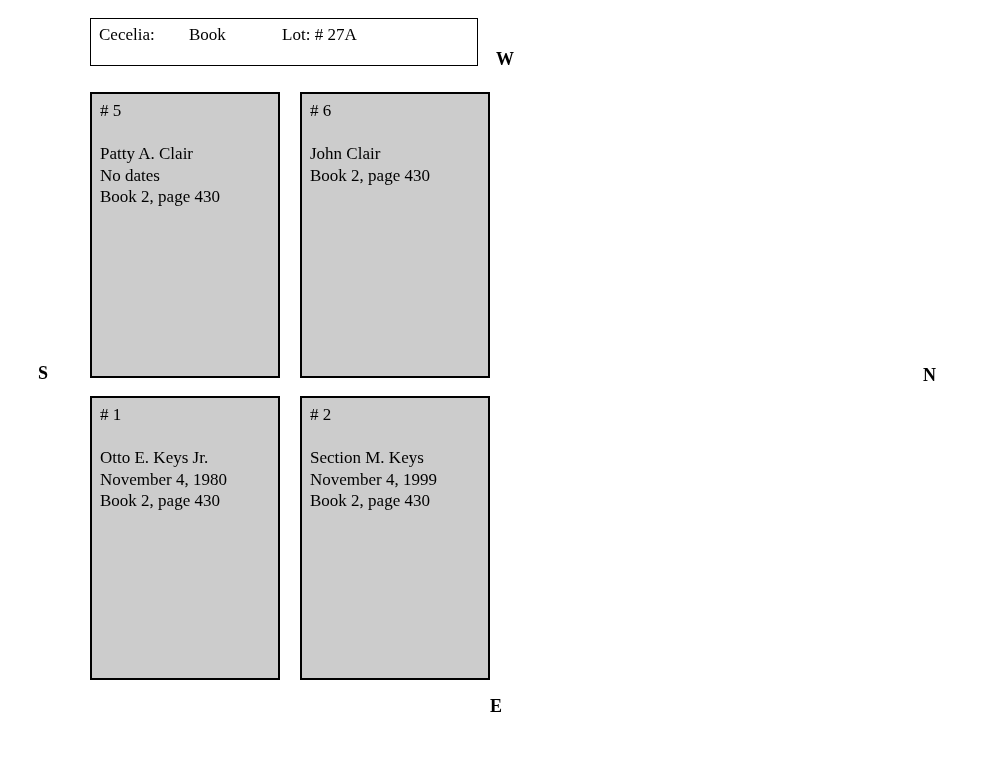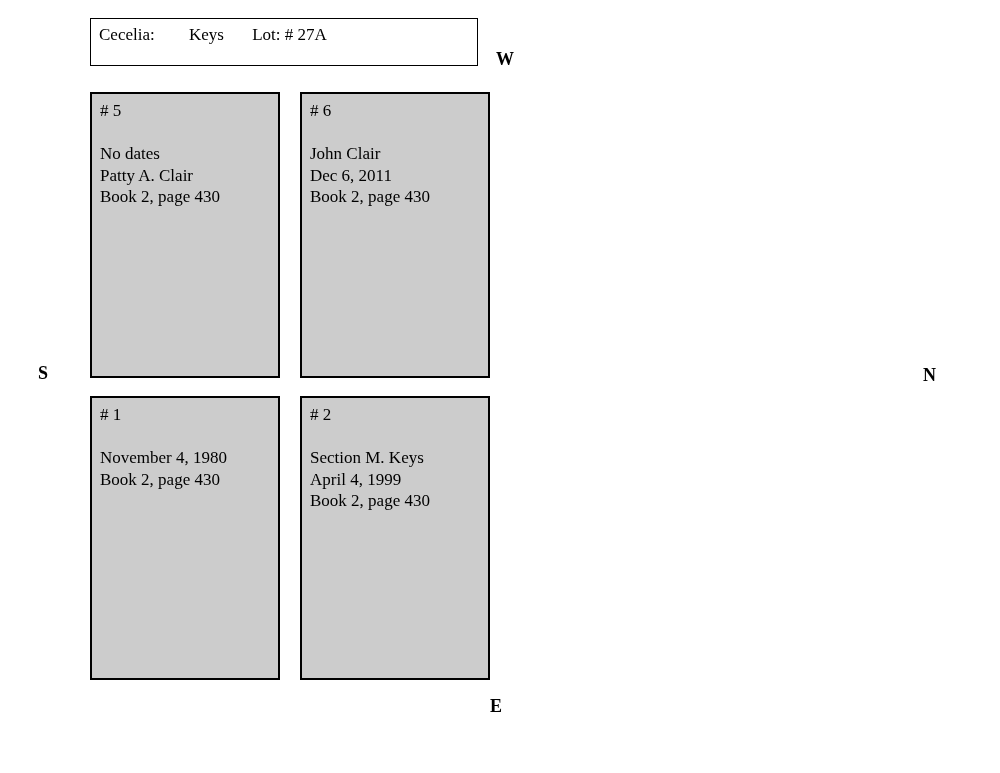--- a/index.html
+++ b/index.html
@@ -24,21 +24,21 @@
       height: 48px;
       border: 1.5px solid #000000;
       box-sizing: border-box;
       background: #ffffff;
       font-size: 17px;
       color: #000000;
       padding: 6px 0 0 8px;
       white-space: nowrap;
     }
     .header-box .section-value { margin-left: 30px; }
-    .header-box .lot-label     { margin-left: 24px; }
+    .header-box .lot-label     { margin-left: 52px; }
     .header-box .lot-value     { }
     
     .compass {
       position: absolute;
       font-weight: bold;
       font-size: 18px;
       color: #000000;
     }
     .compass-w { left: 496px; top: 49px; }
     .compass-s { left: 38px;  top: 363px; }
@@ -67,58 +67,58 @@
       line-height: 21.5px;
     }
   </style>
 </head>
 <body>
 
 <div class="canvas">
 
   <div class="header-box">
     <span class="section-label">Cecelia:</span>
-    <span class="section-value">Keys</span>
+    <span class="section-value">Book</span>
     <span class="lot-label">Lot: #</span>
     <span class="lot-value">27A</span>
   </div>
 
   <div class="compass compass-w">W</div>
   <div class="compass compass-s">S</div>
   <div class="compass compass-n">N</div>
   <div class="compass compass-e">E</div>
 
   <div class="plot plot-5">
     <div class="plot-number"># 5</div>
     <div class="plot-details">
+      <div>Patty A. Clair</div>
       <div>No dates</div>
-      <div>Patty A. Clair</div>
       <div>Book 2, page 430</div>
     </div>
   </div>
 
   <div class="plot plot-6">
     <div class="plot-number"># 6</div>
     <div class="plot-details">
       <div>John Clair</div>
-      <div>Dec 6, 2011</div>
       <div>Book 2, page 430</div>
     </div>
   </div>
 
   <div class="plot plot-1">
     <div class="plot-number"># 1</div>
     <div class="plot-details">
+      <div>Otto E. Keys Jr.</div>
       <div>November 4, 1980</div>
       <div>Book 2, page 430</div>
     </div>
   </div>
 
   <div class="plot plot-2">
     <div class="plot-number"># 2</div>
     <div class="plot-details">
       <div>Section M. Keys</div>
-      <div>April 4, 1999</div>
+      <div>November 4, 1999</div>
       <div>Book 2, page 430</div>
     </div>
   </div>
 
 </div>
 
 </body></html>

